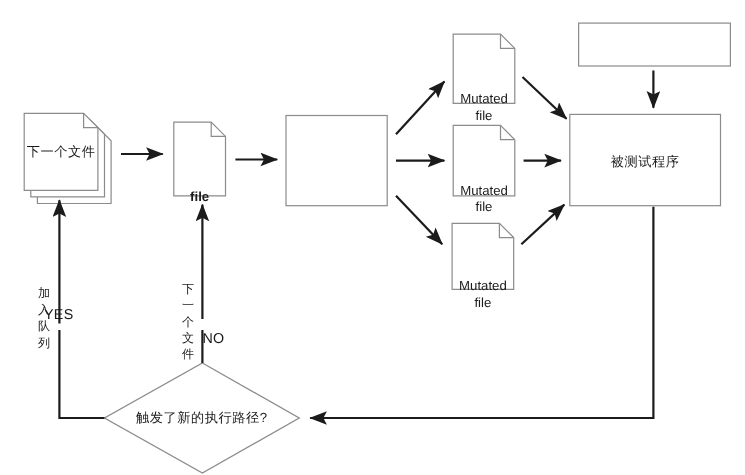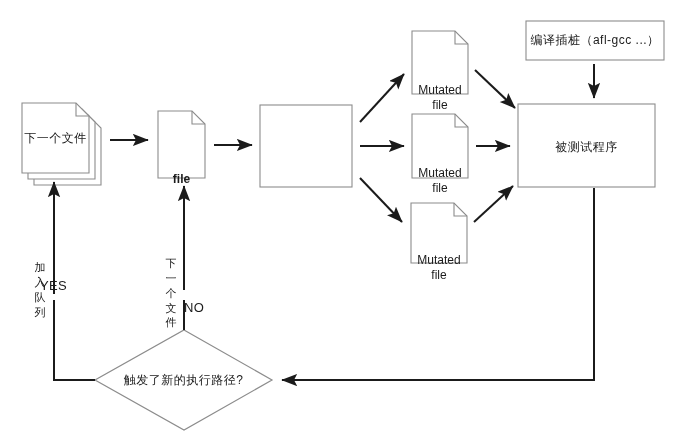--- a/index.html
+++ b/index.html
@@ -139,21 +139,20 @@
   <div class="nodelabel lbl-en" style="left:158px; top:111px; width:47px; height:67px; font-weight:bold;">file</div>
 
 
   <div class="nodelabel lbl-en" style="left:412px; top:31px; width:56px; height:63px;">Mutated
 file</div>
   <div class="nodelabel lbl-en" style="left:412px; top:114px; width:56px; height:64px;">Mutated
 file</div>
   <div class="nodelabel lbl-en" style="left:411px; top:203px; width:56px; height:60px;">Mutated
 file</div>
 
-  <div class="nodelabel lbl-cjk" style="left:526px; top:21px; width:138px; height:39px;">编译插桩（afl-gcc ...）</div>
 
   <div class="nodelabel lbl-cjk" style="left:518px; top:104px; width:137px; height:87px;">被测试程序</div>
 
   <div class="nodelabel lbl-cjk" style="left:95px; top:355px; width:177px; height:50px;text-align:center;">触发了新的执行路径?</div>
 
   <div class="edgelabel" style="left:40px; top:278px;">YES</div>
   <div class="edgelabel" style="left:184px; top:300px;">NO</div>
 
   <div class="vertlabel" style="left:33px; top:212px;">加入队列</div>
   <div class="vertlabel" style="left:164px; top:208px;">下一个文件</div>

